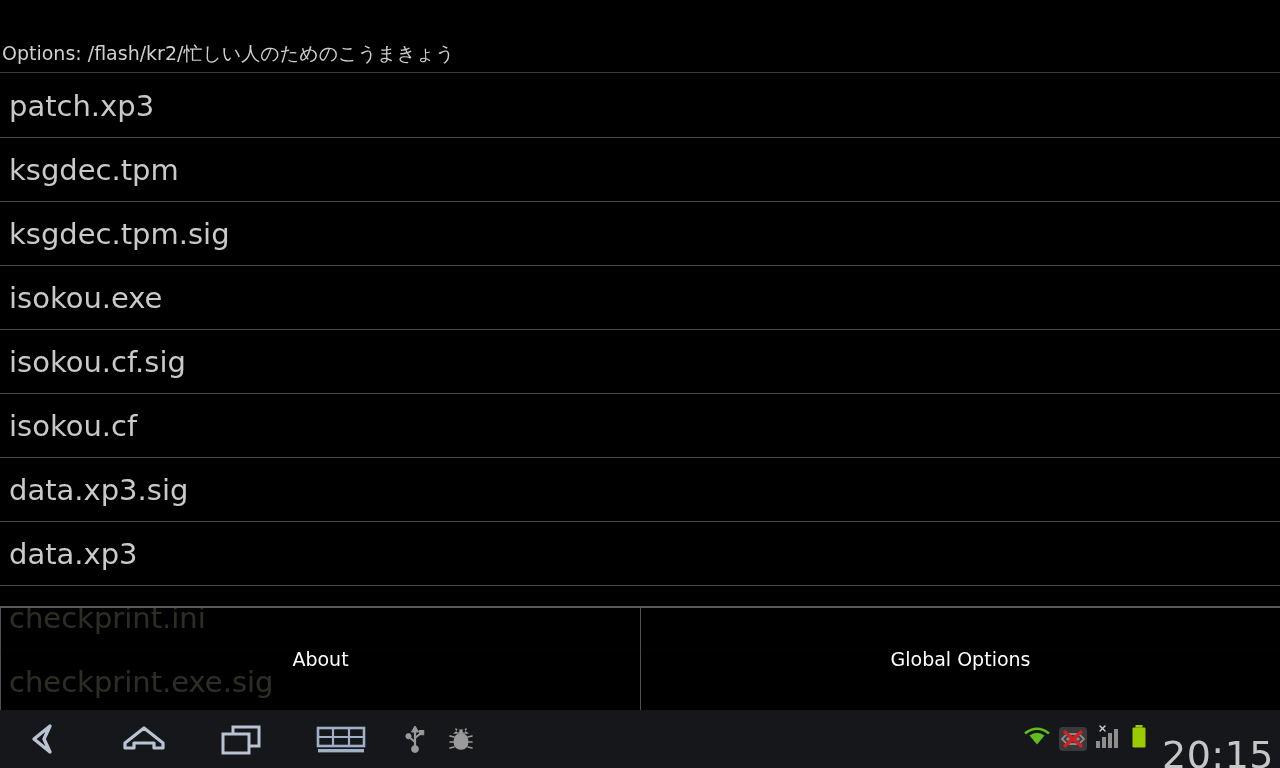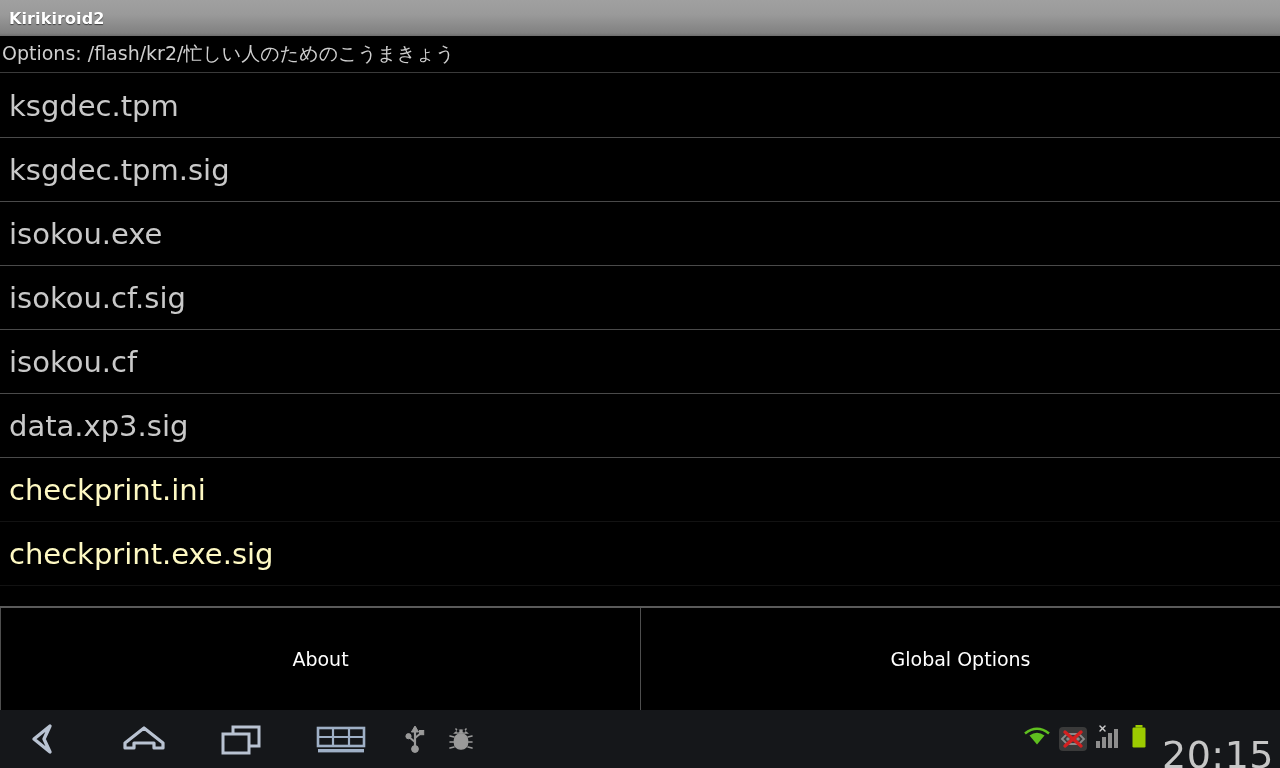--- a/index.html
+++ b/index.html
@@ -118,46 +118,49 @@
     width:28px; height:24px; border-radius:4px;
     background:#3a3a3a;
     display:flex; align-items:center; justify-content:center;
   }
 </style>
 </head>
 <body>
 
 <div id="screen">
 
-  <div id="title-bar">
-    <span id="title-text">Kirikiroid2</span>
-  </div>
 
   <div id="location-bar">
     <span id="location-text">Options: /flash/kr2/忙しい人のためのこうまきょう</span>
   </div>
 
   <div id="file-list">
     <div class="file-row">
+      <span class="file-name">patch.xp3</span>
+    </div>
+    <div class="file-row">
       <span class="file-name">ksgdec.tpm</span>
     </div>
     <div class="file-row">
       <span class="file-name">ksgdec.tpm.sig</span>
     </div>
     <div class="file-row">
       <span class="file-name">isokou.exe</span>
     </div>
     <div class="file-row">
       <span class="file-name">isokou.cf.sig</span>
     </div>
     <div class="file-row">
       <span class="file-name">isokou.cf</span>
     </div>
     <div class="file-row">
       <span class="file-name">data.xp3.sig</span>
+    </div>
+    <div class="file-row">
+      <span class="file-name">data.xp3</span>
     </div>
     <div class="file-row dim">
       <span class="file-name">checkprint.ini</span>
     </div>
     <div class="file-row dim">
       <span class="file-name">checkprint.exe.sig</span>
     </div>
   </div>
 
   <div id="button-panel">

